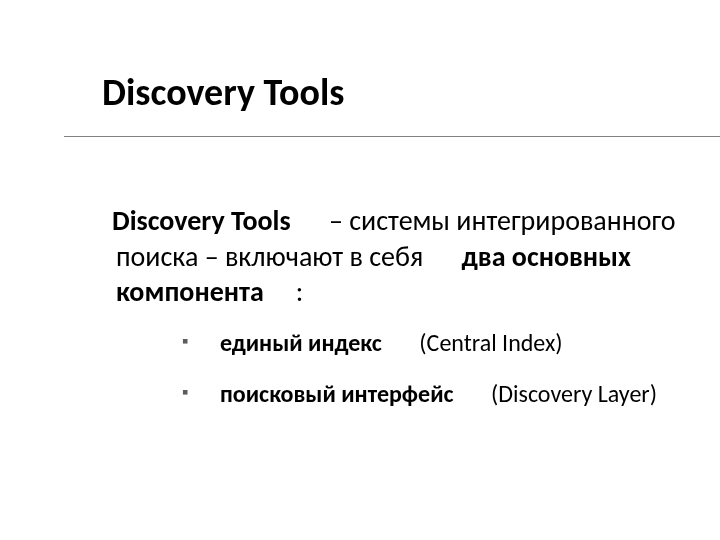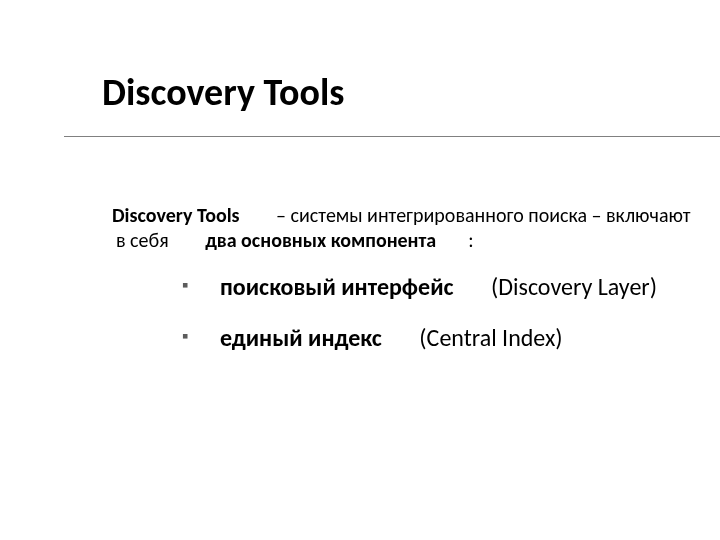--- a/index.html
+++ b/index.html
@@ -22,21 +22,21 @@
     .slide-title {
       font-size: 38px;
       font-weight: 700;
       color: #000000;
       line-height: 1.1;
     }
     .content-area {
       padding: 34px 32px 0 32px;
     }
     .intro-para {
-      font-size: 20px;
+      font-size: 28px;
       color: #000000;
       line-height: 1.28;
       margin-left: 20px;
       text-indent: -20px;
     }
     .intro-para .bold { font-weight: 700; }
     .bullet-list {
       margin-top: 8px;
       padding-left: 54px;
       list-style: none;
@@ -65,20 +65,20 @@
 <div class="slide">
   <div class="title-area">
     <h1 class="slide-title">Discovery Tools</h1>
   </div>
   <div class="content-area">
     <p class="intro-para">
       <span class="bold">Discovery Tools</span><span> – системы интегрированного поиска – включают в себя </span><span class="bold">два основных компонента</span><span>:</span>
     </p>
     <ul class="bullet-list">
       <li class="bullet-item">
-        <span class="bold">поисковый интерфейс</span><span> (Discovery Layer)</span>
+        <span class="bold">единый индекс</span><span> (Central Index)</span>
       </li>
       <li class="bullet-item">
-        <span class="bold">единый индекс</span><span> (Central Index)</span>
+        <span class="bold">поисковый интерфейс</span><span> (Discovery Layer)</span>
       </li>
     </ul>
   </div>
 </div>
 
 </body></html>

